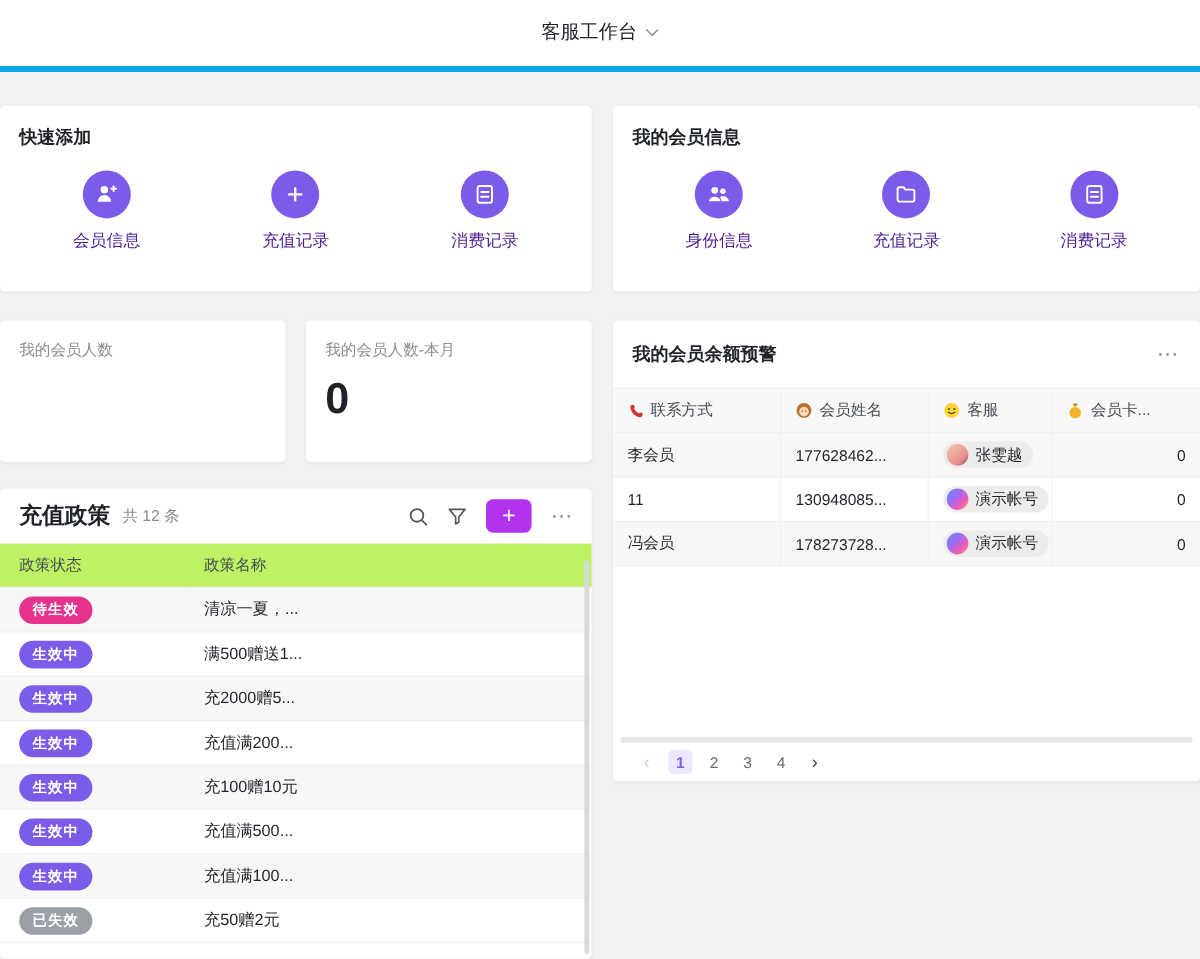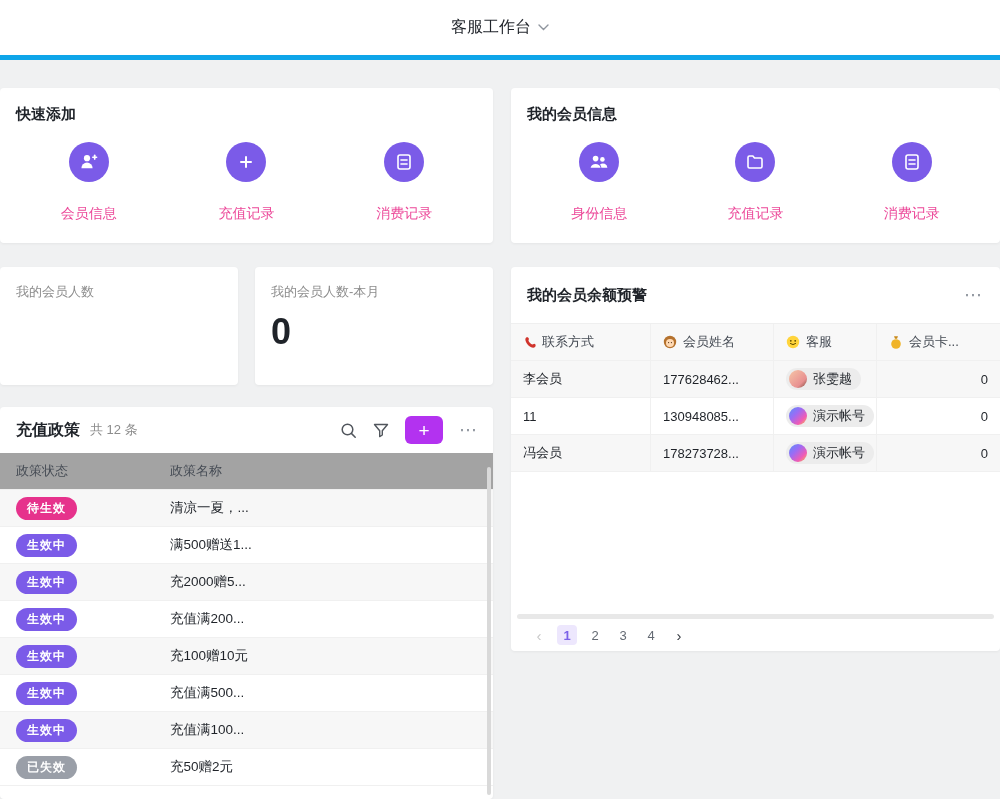--- a/index.html
+++ b/index.html
@@ -29,21 +29,21 @@
   }
   
   .card-quick { left:0; top:88px; width:493px; height:155px; }
   .card-mymember { left:511px; top:88px; width:489px; height:155px; }
   .icon-row { display:flex; justify-content:space-around; padding:2px 10px 0 10px; }
   .icon-item { display:flex; flex-direction:column; align-items:center; gap:10px; cursor:pointer; }
   .circle {
     width:40px; height:40px; border-radius:50%;
     background:#7B5BE8; display:flex; align-items:center; justify-content:center;
   }
-  .icon-item-label { font-size:14px; color:#ec4899;margin-top:13px; }
+  .icon-item-label { font-size:14px; color:#4c1d95; }
   
   .card-stat1 { left:0; top:267px; width:238px; height:118px; padding:16px; }
   .card-stat2 { left:255px; top:267px; width:238px; height:118px; padding:16px; }
   .stat-label { font-size:13px; color:#8c8c8c; }
   .stat-value { font-size:36px; font-weight:700; color:#1f2329; margin-top:10px; }
   
   .card-balance { left:511px; top:267px; width:489px; height:384px; }
   .balance-title-row { height:56px; display:flex; align-items:center; justify-content:space-between; padding:0 16px; }
   .balance-title { font-size:15px; font-weight:600; }
   .more-btn { color:#8f959e; font-size:18px; letter-spacing:2px; cursor:pointer; line-height:1; }
@@ -79,31 +79,31 @@
   .pg-item {
     min-width:20px; height:20px; display:flex; align-items:center; justify-content:center;
     border-radius:4px; color:#646a73; cursor:pointer;
   }
   .pg-prev { color:#c8c8c8; font-size:15px; }
   .pg-next { color:#33383f; font-size:15px; }
   .pg-active { background:#ede7fd; color:#7b61e8; font-weight:600; }
   
   .card-policy { left:0; top:407px; width:493px; height:392px; }
   .policy-header { height:46px; display:flex; align-items:center; padding:0 14px 0 16px; }
-  .policy-title { font-size:16px; font-weight:600;text-align:right; }
+  .policy-title { font-size:19px; font-weight:600;text-align:right; }
   .policy-count { font-size:13px; color:#8c8c8c; margin-left:10px; }
   .policy-tools { margin-left:auto; display:flex; align-items:center; gap:16px; }
   .tool-icon { display:flex; align-items:center; cursor:pointer; }
   .add-btn {
     width:38px; height:28px; border-radius:6px; border:none;
     color:#fff; font-size:19px; line-height:1; font-weight:500;
     display:flex; align-items:center; justify-content:center; cursor:pointer;
   }
   .p-head, .p-row { display:grid; grid-template-columns:154px 1fr; }
-  .p-head { background:#a3a3a3;text-align:right; }
+  .p-head { background:#bef264;text-align:right; }
   .p-cell {
     height:37px; display:flex; align-items:center; padding-left:16px;
     font-size:13px; color:#454b54; border-bottom:1px solid #f0f0f0;
     white-space:nowrap; overflow:hidden;
   }
   .p-row .p-cell { color:#1f2329; font-size:13.5px; }
   .p-row:nth-child(even) { background:#f7f7f7; }
   .badge {
     display:inline-block; padding:3px 11px; border-radius:999px;
     color:#fff; font-size:12px; font-weight:600; letter-spacing:1px;

